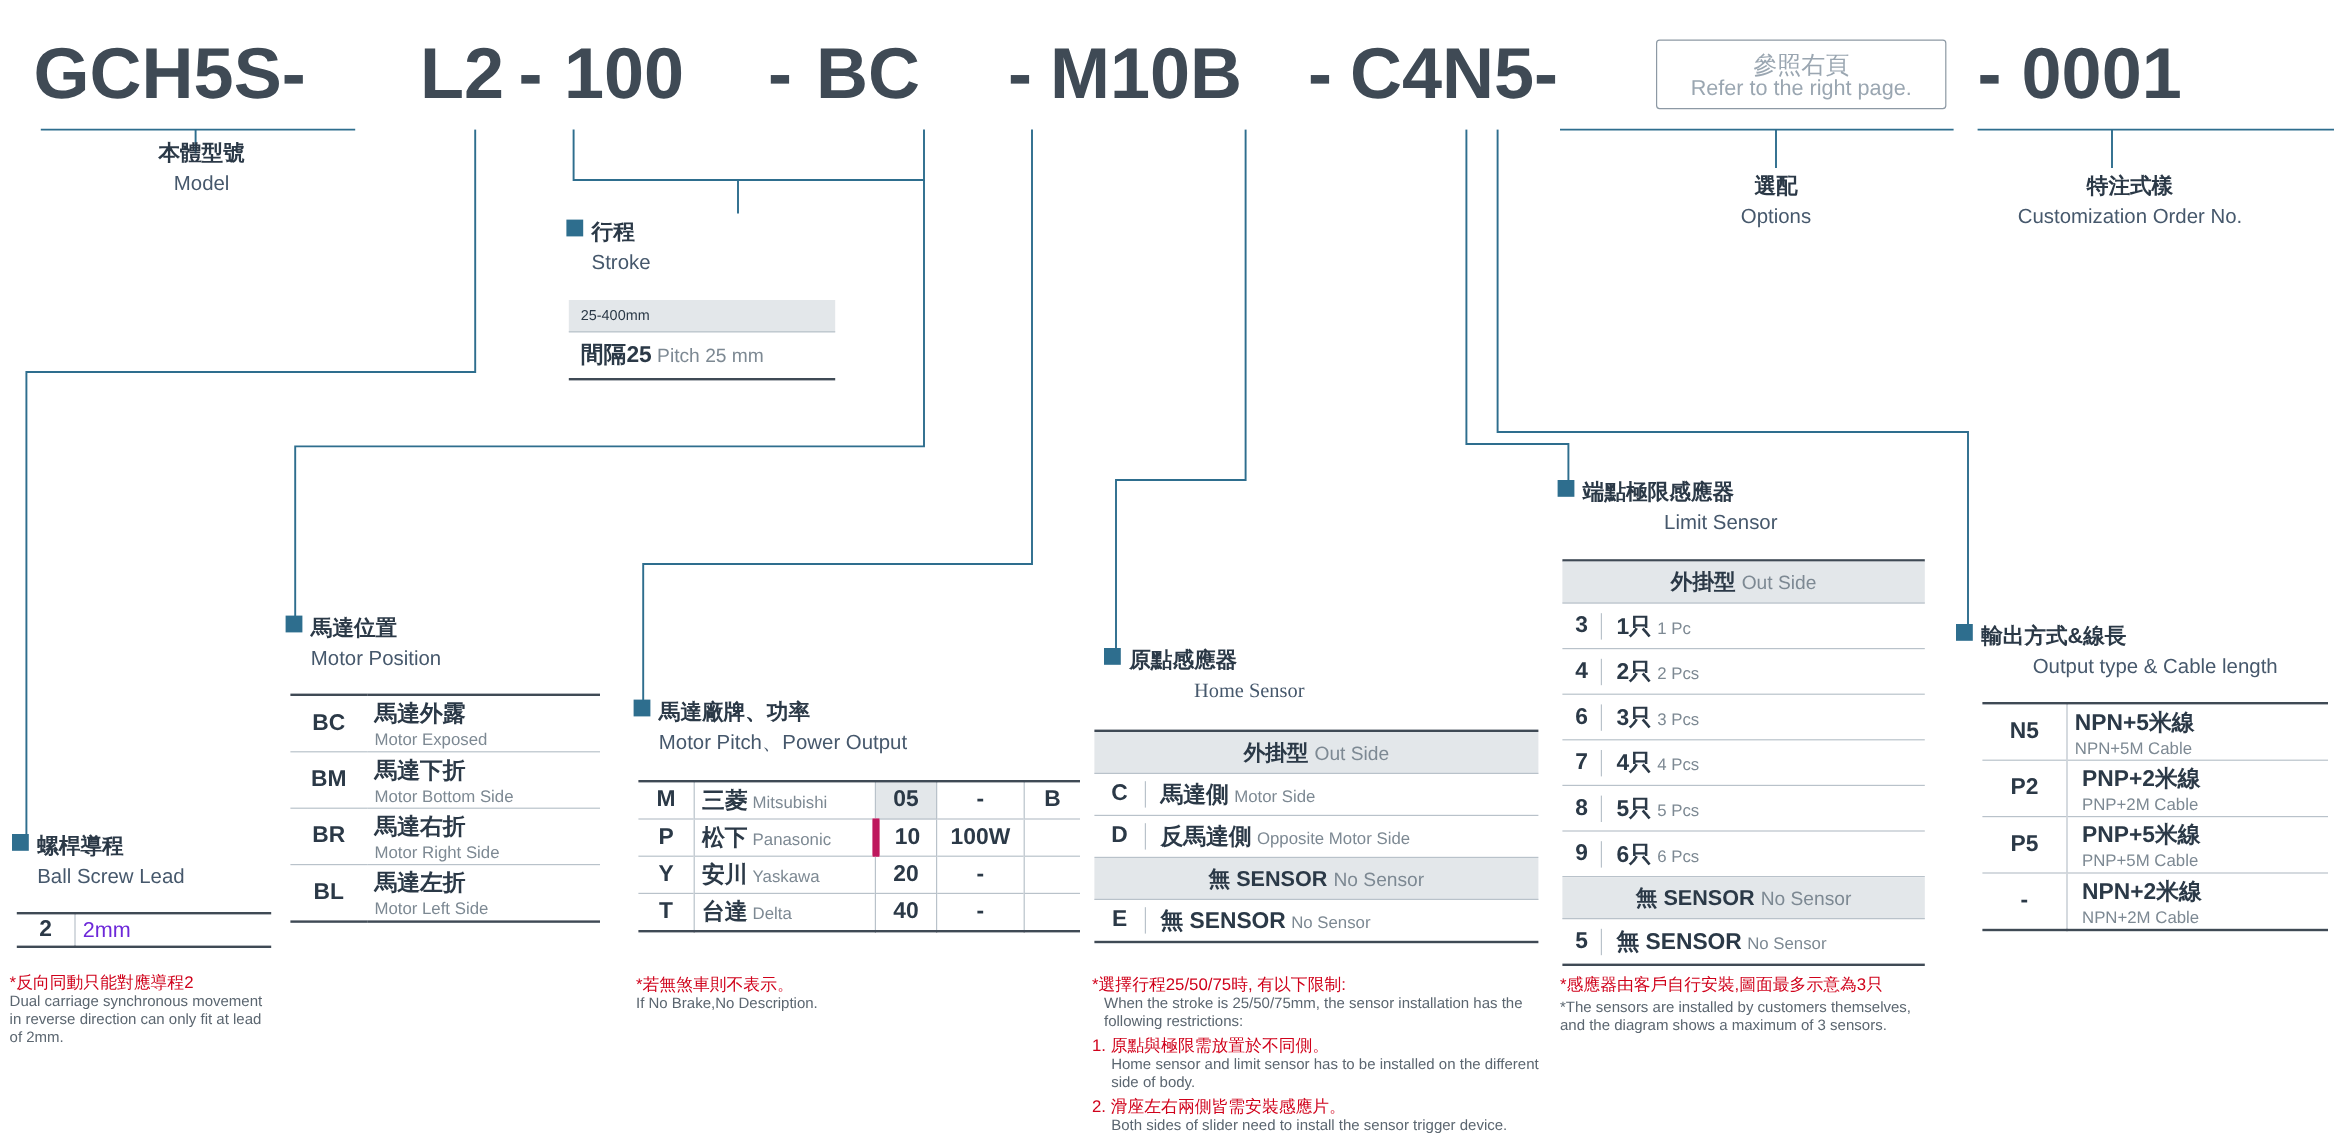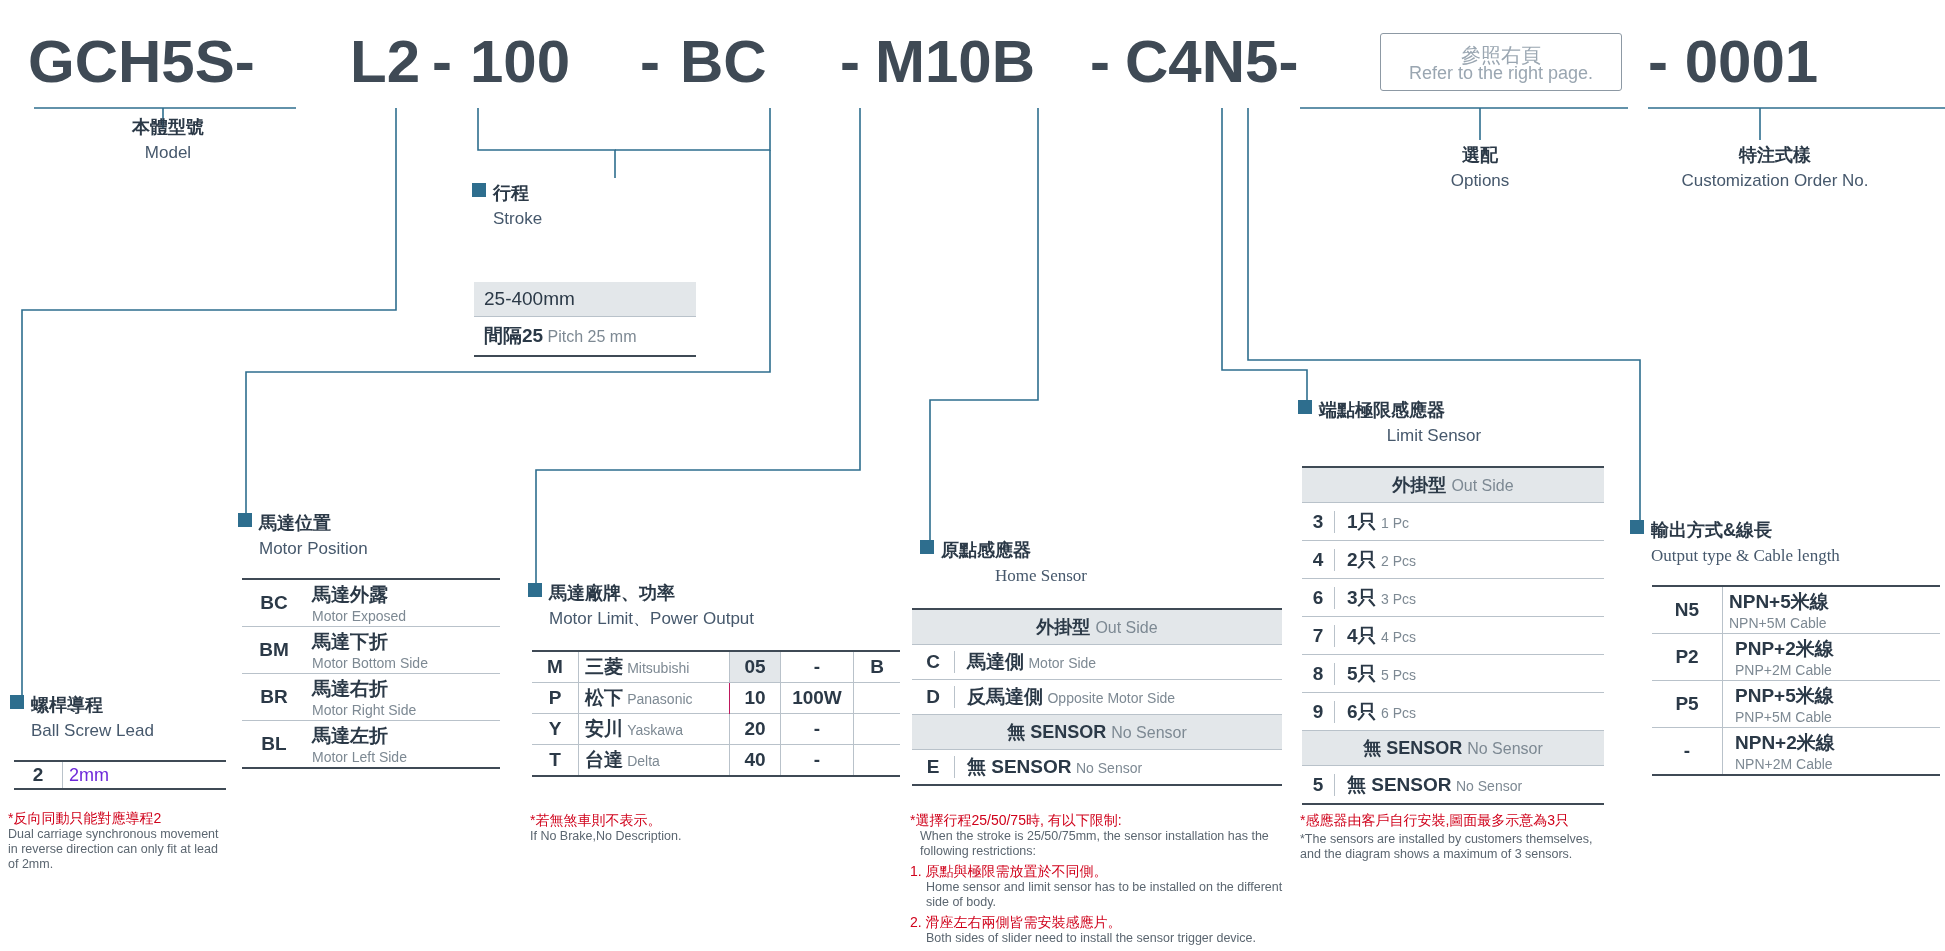--- a/index.html
+++ b/index.html
@@ -133,21 +133,21 @@
     <div class="cn">選配</div>
     <div class="en">Options</div>
   </div>
 
   <div class="head center" style="left:1630px;top:140px;width:290px;">
     <div class="cn">特注式樣</div>
     <div class="en">Customization Order No.</div>
   </div>
 
   <div class="abs" style="left:474px;top:250px;width:222px;">
-    <div class="band" style="padding:6px 10px;font-size:19px;color:#2b3947;border-bottom:1px solid #b9c2ca;margin-top:32px;">25-400mm</div>
+    <div class="band" style="padding:6px 10px;font-size:12px;color:#2b3947;border-bottom:1px solid #b9c2ca;">25-400mm</div>
     <div style="padding:6px 10px;border-bottom:2px solid #3f4a55;">
       <span class="cn-b">間隔25</span>
       <span class="en-g" style="font-size:16px;">Pitch 25 mm</span>
     </div>
   </div>
 
   <div class="head" style="left:10px;top:690px;">
     <div class="cn"><span class="sq"></span><span>螺桿導程</span></div>
     <div class="en" style="padding-left:21px;">Ball Screw Lead</div>
   </div>
@@ -196,34 +196,34 @@
       <td>
             <div class="cn-b">馬達左折</div>
             <div class="en-g">Motor Left Side</div>
           </td>
     </tr>
   </tbody>
     </table>
 
   <div class="head" style="left:528px;top:578px;">
     <div class="cn"><span class="sq"></span><span>馬達廠牌、功率</span></div>
-    <div class="en" style="padding-left:21px;">Motor Limit、Power Output</div>
+    <div class="en" style="padding-left:21px;">Motor Pitch、Power Output</div>
   </div>
   <table class="tbl abs" style="left:532px;top:650px;width:368px;border-top:2px solid #3f4a55;border-bottom:2px solid #3f4a55;">
     <tbody>
         <tr class="rowline">
       <td class="key" style="width:34px;border-right:1px solid #b9c2ca;">M</td>
       <td style="border-right:1px solid #b9c2ca;"><span class="cn-b">三菱</span> <span class="en-g">Mitsubishi</span></td>
       <td class="key" style="width:38px;background:#e3e7ea;border-right:1px solid #b9c2ca;">05</td>
       <td class="key" style="width:60px;border-right:1px solid #b9c2ca;">-</td>
       <td class="key" style="width:34px;">B</td>
     </tr>
     <tr class="rowline">
       <td class="key" style="border-right:1px solid #b9c2ca;">P</td>
-      <td style="border-right:1px solid #be185d;"><span class="cn-b">松下</span> <span class="en-g">Panasonic</span></td>
+      <td style="border-right:6px solid #be185d;"><span class="cn-b">松下</span> <span class="en-g">Panasonic</span></td>
       <td class="key" style="border-right:1px solid #b9c2ca;">10</td>
       <td class="key" style="border-right:1px solid #b9c2ca;">100W</td>
       <td class="key"></td>
     </tr>
     <tr class="rowline">
       <td class="key" style="border-right:1px solid #b9c2ca;">Y</td>
       <td style="border-right:1px solid #b9c2ca;"><span class="cn-b">安川</span> <span class="en-g">Yaskawa</span></td>
       <td class="key" style="border-right:1px solid #b9c2ca;">20</td>
       <td class="key" style="border-right:1px solid #b9c2ca;">-</td>
       <td class="key"></td>
@@ -319,21 +319,21 @@
       <div style="padding-left:12px;"><span class="cn-b">無 SENSOR</span> <span class="en-g">No Sensor</span></div>
     </div>
   </div>
   <div class="abs" style="left:1300px;top:812px;width:310px;">
     <div class="note-red">*感應器由客戶自行安裝,圖面最多示意為3只</div>
     <div class="note-gray" style="margin-top:3px;">*The sensors are installed by customers themselves, and the diagram shows a maximum of 3 sensors.</div>
   </div>
 
   <div class="head" style="left:1630px;top:515px;">
     <div class="cn"><span class="sq"></span><span>輸出方式&amp;線長</span></div>
-    <div class="en" style="padding-left:21px;text-align:left;width:290px;font-family:Liberation Serif, serif;">Output type &amp; Cable length</div>
+    <div class="en" style="padding-left:21px;text-align:center;width:290px;">Output type &amp; Cable length</div>
   </div>
   <table class="tbl abs" style="left:1652px;top:585px;width:288px;border-top:2px solid #3f4a55;border-bottom:2px solid #3f4a55;">
     <tbody>
         <tr class="rowline">
       <td class="key" style="width:58px;border-right:1px solid #b9c2ca;">N5</td>
       <td style="">
             <div class="cn-b">NPN+5米線</div>
             <div class="en-g">NPN+5M Cable</div>
           </td>
     </tr>

